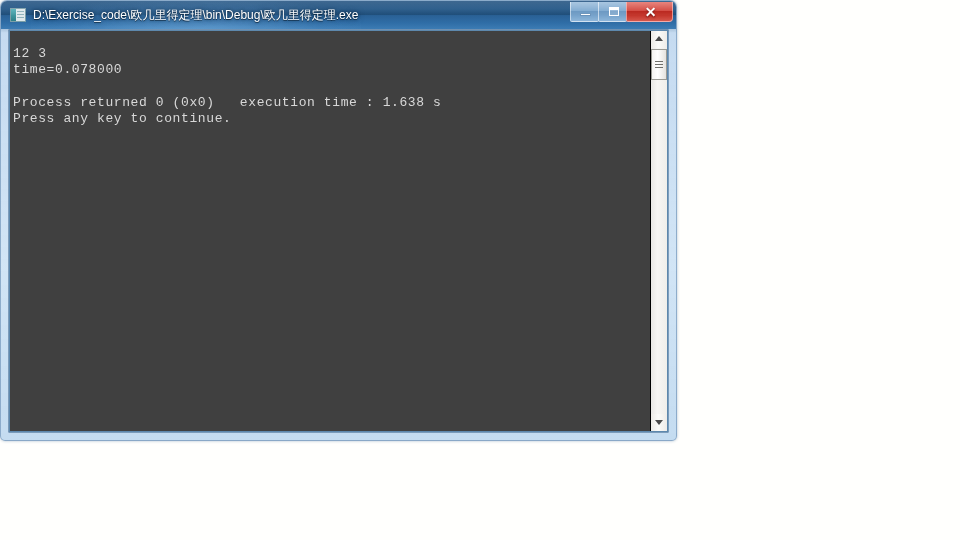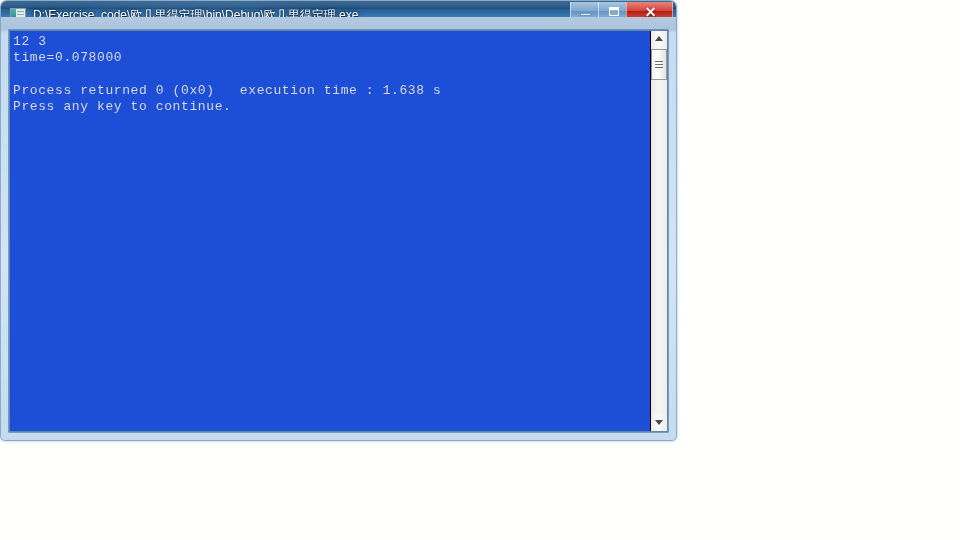--- a/index.html
+++ b/index.html
@@ -48,21 +48,21 @@
         rgba(186,214,238,0.85) 100%);
     border: 1px solid rgba(120,155,190,0.75);
     box-shadow: 0 0 3px rgba(70,110,150,0.45);
   }
 
   
   #titlebar {
     position: absolute;
     left: 1px; top: 1px;
     width: 675px;
-    height: 16px;
+    height: 28px;
     border-radius: 6px 6px 0 0;
     background: linear-gradient(to bottom,
         #1e4f7e 0%,
         #205485 28%,
         #1b4a77 48%,
         #2a6196 52%,
         #2f6da6 78%,
         #3c7cb4 100%);
     overflow: hidden;
   }
@@ -212,23 +212,23 @@
     height: 402px;
     background: #000000;
     border: 1px solid #5d88ad;
     box-sizing: border-box;
     display: flex;
     overflow: hidden;
   }
   #console-text {
     flex: 1 1 auto;
     margin: 0;
-    padding: 3px 0 0 3px;
+    padding: 15px 0 0 3px;
     color: #d8d8d8;
-    background: #1d4ed8;
+    background: #404040;
     font-family: "Liberation Mono", "DejaVu Sans Mono", monospace;
     font-size: 13px;
     line-height: 16.3px;
     letter-spacing: 0.6px;
     white-space: pre;
     overflow: hidden;
   }
 
   
   #console-scrollbar {

